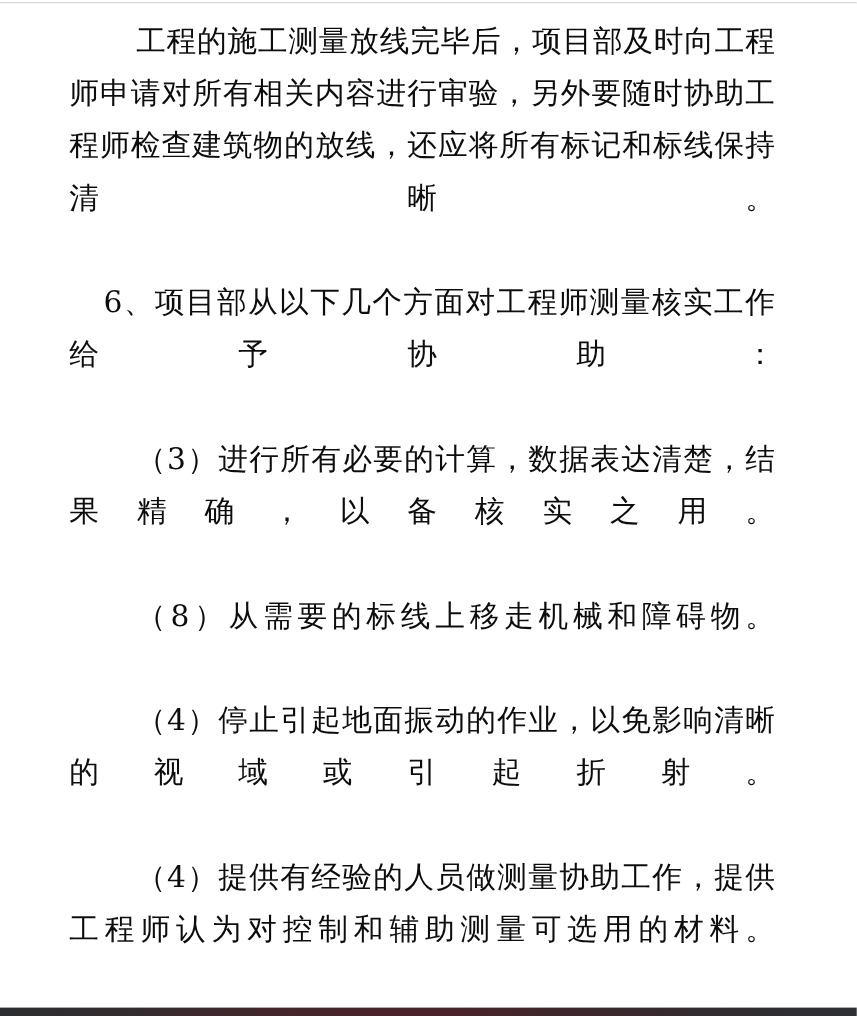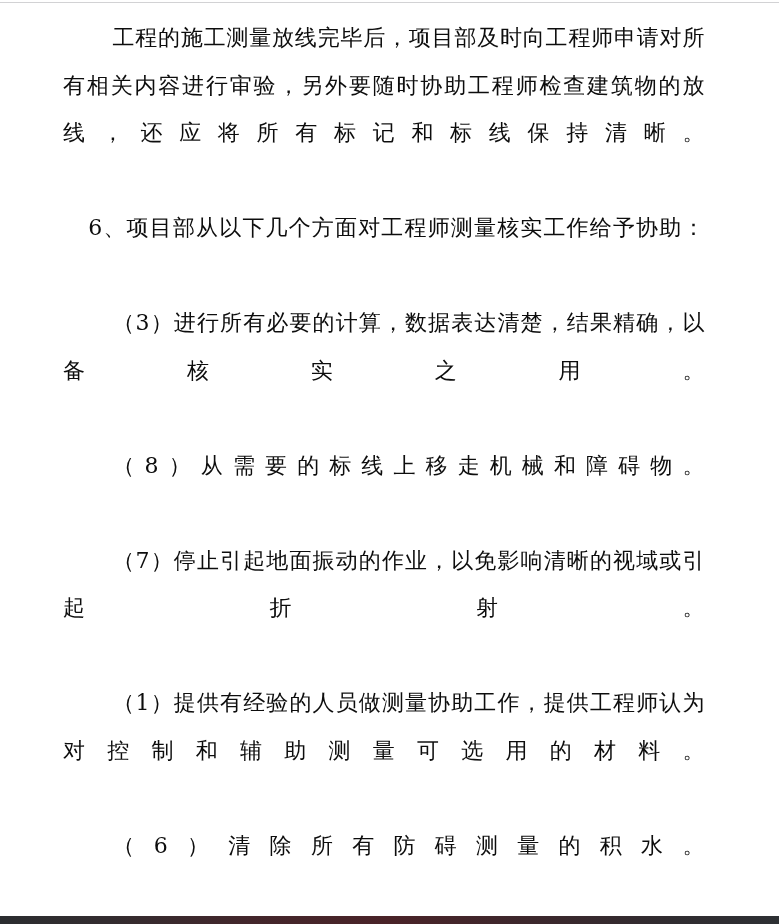--- a/index.html
+++ b/index.html
@@ -35,21 +35,21 @@
     left: 0;
     width: 779px;
     padding: 14px 74px 0 63px;
     box-sizing: border-box;
   }
 
   
   .para {
     margin: 0;
     font-family: "DejaVu Serif", "Liberation Serif", serif;
-    font-size: 22px;
+    font-size: 27px;
     line-height: 47.5px;
     color: #0d0d0d;
     text-align: justify;
     text-justify: inter-ideograph;
     letter-spacing: 0.6px;
     word-break: break-all;
     font-synthesis: none;
   }
 
   .para.indent-2 { text-indent: 2.25em; }
@@ -92,23 +92,23 @@
 
     <p class="para indent-2">工程的施工测量放线完毕后，项目部及时向工程师申请对所有相关内容进行审验，另外要随时协助工程师检查建筑物的放线，还应将所有标记和标线保持清晰。</p>
 
     <p class="para indent-1">6、项目部从以下几个方面对工程师测量核实工作给予协助：</p>
 
     <p class="para indent-2">（3）进行所有必要的计算，数据表达清楚，结果精确，以备核实之用。</p>
 
 
     <p class="para indent-2">（8）从需要的标线上移走机械和障碍物。</p>
 
-    <p class="para indent-2">（7）停止引起地面振动的作业，以免影响清晰的视域或引起折射。</p>
+    <p class="para indent-2">（4）停止引起地面振动的作业，以免影响清晰的视域或引起折射。</p>
 
-    <p class="para indent-2">（1）提供有经验的人员做测量协助工作，提供工程师认为对控制和辅助测量可选用的材料。</p>
+    <p class="para indent-2">（4）提供有经验的人员做测量协助工作，提供工程师认为对控制和辅助测量可选用的材料。</p>
 
     <p class="para indent-2">（6）清除所有防碍测量的积水。</p>
 
   </div>
 
   <div class="bottom-band"></div>
 
 </div>
 
 </body></html>

